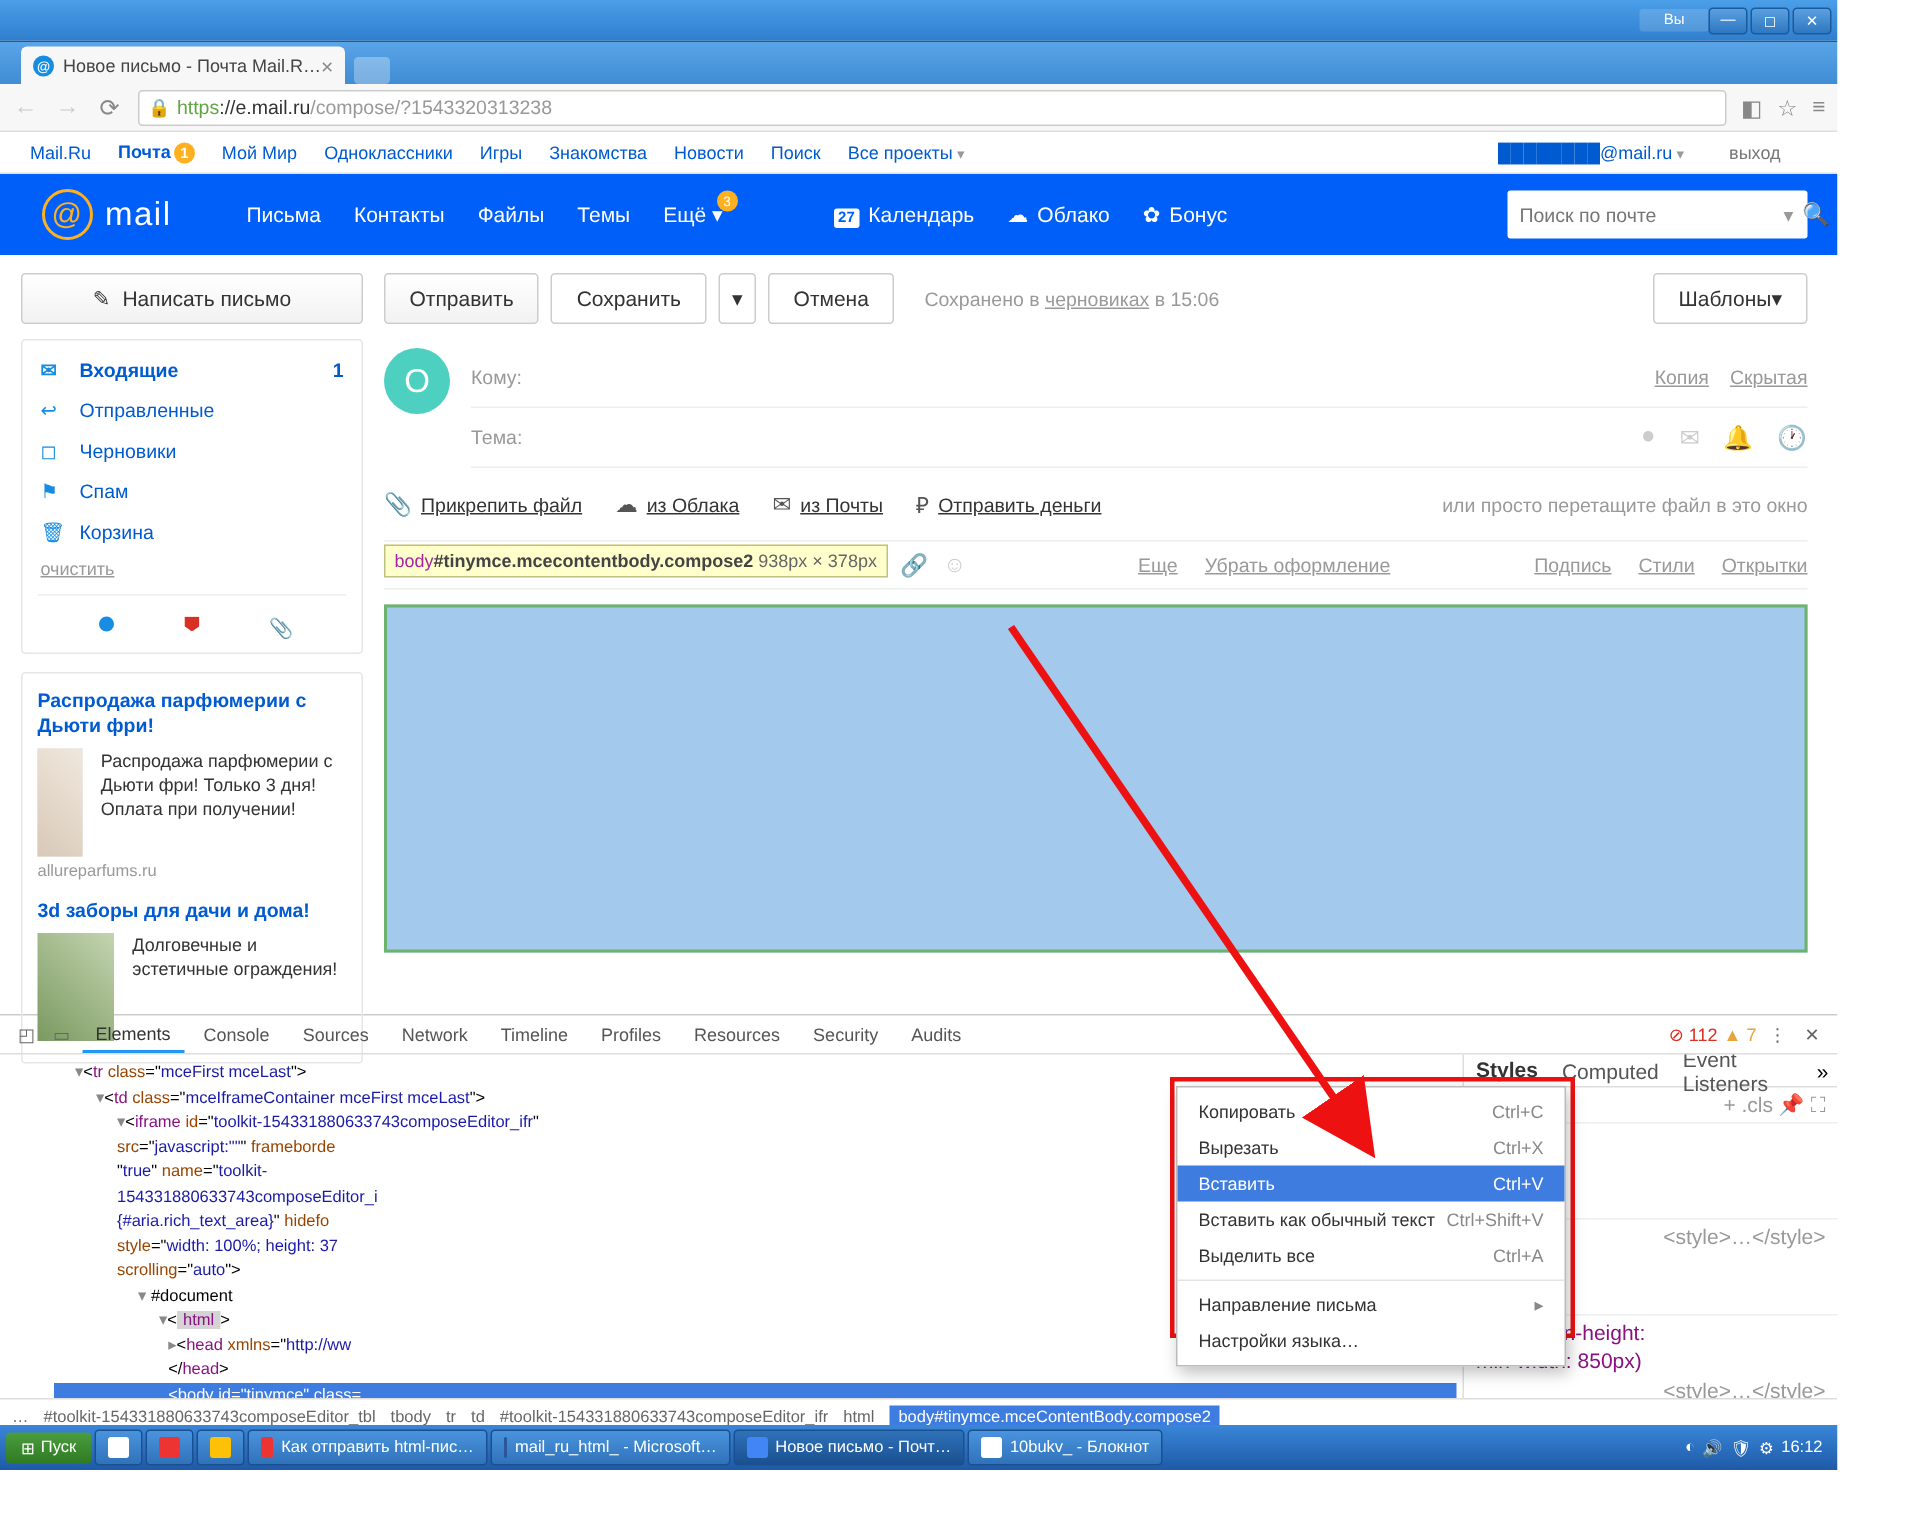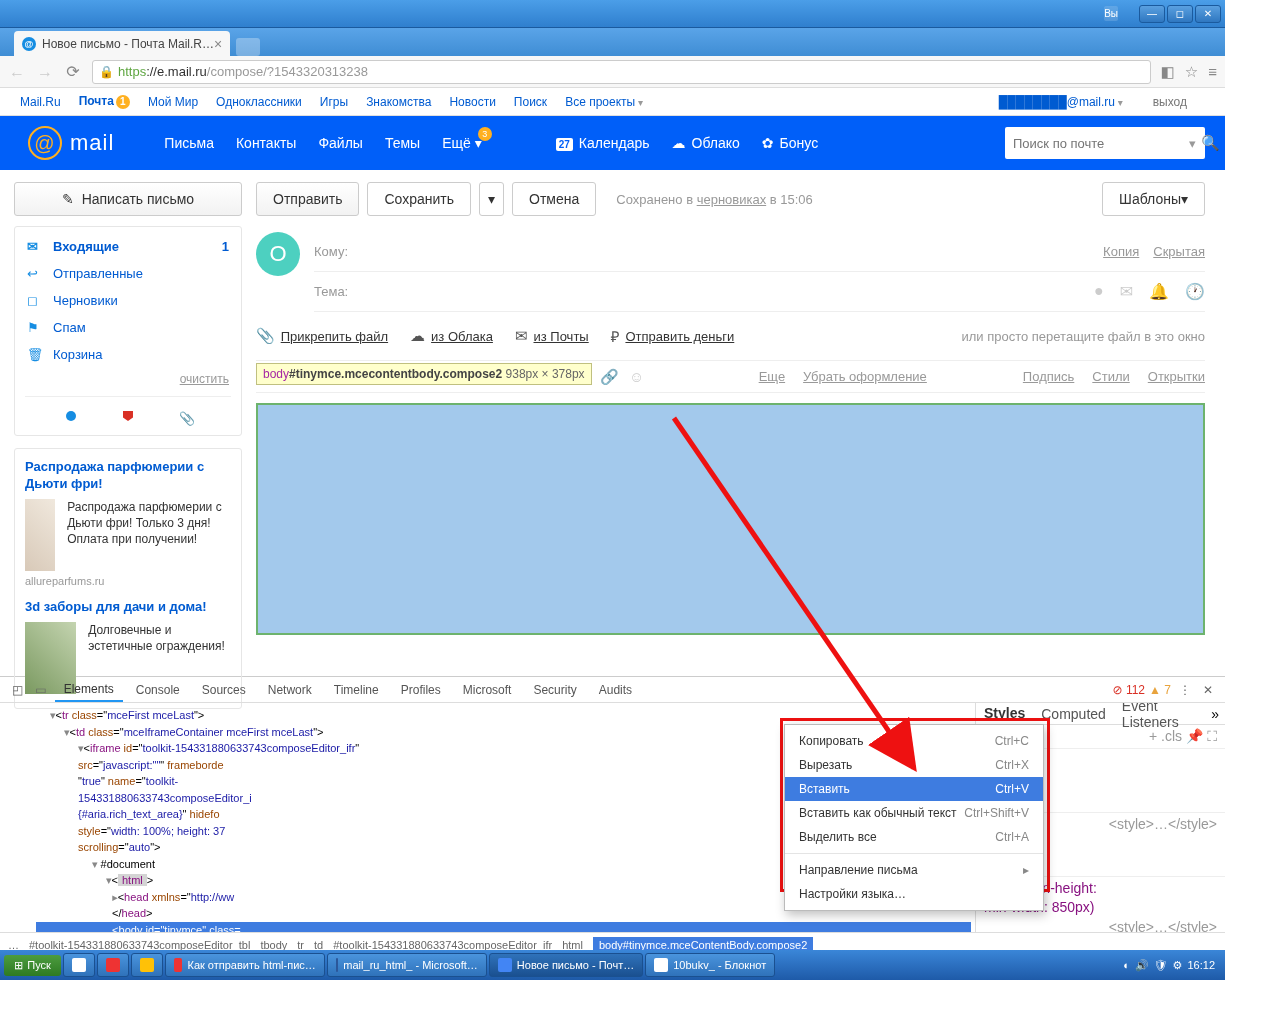--- a/index.html
+++ b/index.html
@@ -4,21 +4,21 @@
 <style>
 * { margin: 0; padding: 0; box-sizing: border-box; font-family: Arial, sans-serif; }
 body { font-size: 13px; background: #fff; overflow: hidden; width: 1225px; height: 980px; position: relative; }
 
 
 .titlebar { height: 28px; background: linear-gradient(#4b9ee8, #2f7fce); display: flex; align-items: center; padding: 0 4px; color: #fff; border-bottom: 1px solid #1a5a9e; }
 .titlebar .win-title { flex: 1; font-size: 12px; padding-left: 4px; }
 .titlebar .win-btns { display: flex; gap: 2px; }
 .titlebar .win-btn { width: 26px; height: 18px; background: linear-gradient(#5aa0e0,#2f77c0); border: 1px solid #1a5a9e; border-radius: 3px; display: flex; align-items: center; justify-content: center; font-size: 10px; color: #fff; }
 .titlebar .win-btn.close { background: linear-gradient(#5aa0e0,#2f77c0); }
-.titlebar .lang { font-size:10px; padding:2px 0; background: rgba(255,255,255,.15); border-radius:2px; margin-right:21px; }
+.titlebar .lang { font-size:10px; padding:2px 16px; background: rgba(255,255,255,.15); border-radius:2px; margin-right:0; }
 
 
 .chrome-tabs { height: 28px; background: linear-gradient(#5aa4e8, #3f8dd4); display: flex; align-items: flex-end; padding-left: 14px; }
 .chrome-tab { background: #f7f7f7; height: 25px; min-width: 190px; border-radius: 4px 4px 0 0; display: flex; align-items: center; padding: 0 8px; font-size: 12px; color: #444; position: relative; }
 .chrome-tab .favicon { width: 14px; height: 14px; margin-right: 6px; background: #168de2; border-radius: 50%; display:flex;align-items:center;justify-content:center;color:#fff;font-size:9px;font-weight:bold;}
 .chrome-tab .tab-x { margin-left: auto; color: #888; font-size: 14px; }
 .chrome-newtab { width:24px; height:18px; background: rgba(255,255,255,.3); margin-left:6px; border-radius:3px;}
 
 
 .addr-row { height: 32px; background: #f7f7f7; display: flex; align-items: center; padding: 0 8px; gap: 10px; border-bottom: 1px solid #ddd;}
@@ -55,21 +55,21 @@
 
 
 .main { display:flex; height: 506px; background:#fff; }
 .leftcol { width: 256px; padding: 12px 14px; }
 .compose-btn { border:1px solid #ccc; background:linear-gradient(#fff,#f2f2f2); height:34px; width:100%; border-radius:3px; display:flex;align-items:center;justify-content:center;gap:8px;font-size:14px;color:#333;}
 .folders { border:1px solid #e6e6e6; border-radius:3px; margin-top:10px; padding:6px 0;}
 .folders .frow{display:flex;align-items:center;padding:6px 12px;color:#005bd1;font-size:13px;}
 .folders .frow.bold{font-weight:bold;}
 .folders .frow .fico{width:18px;color:#168de2;margin-right:8px;font-size:13px;}
 .folders .frow .cnt{margin-left:auto;font-weight:bold;}
-.folders .clear{color:#999;text-align:right;padding:4px 12px;font-size:12px;text-decoration:underline;}
+.folders .clear{color:#999;text-align:left;padding:4px 12px;font-size:12px;text-decoration:underline;}
 .folders .divider{border-top:1px solid #eee;margin:6px 10px;}
 .folders .dotrow{display:flex;justify-content:space-around;padding:8px 28px;}
 .folders .dotrow span{width:10px;height:10px;display:block;}
 .ads{border:1px solid #e6e6e6;border-radius:3px;margin-top:12px;padding:10px;font-size:13px;}
 .ads .atitle{color:#005bd1;font-weight:bold;line-height:1.3;margin-bottom:6px;}
 .ads .ad{display:flex;gap:12px;margin-bottom:4px;}
 .ads .aimg{width:80px;height:72px;background:#ddd linear-gradient(45deg,#d8c9b8,#f0e8dd);}
 .ads .atxt{font-size:12px;color:#333;line-height:1.35;}
 .ads .asrc{color:#999;font-size:11px;}
 
@@ -359,21 +359,21 @@
 <div class="devtools">
   <div class="dt-tabs">
     <span class="dtico">◰</span>
     <span class="dtico">▭</span>
     <span class="dtt active">Elements</span>
     <span class="dtt">Console</span>
     <span class="dtt">Sources</span>
     <span class="dtt">Network</span>
     <span class="dtt">Timeline</span>
     <span class="dtt">Profiles</span>
-    <span class="dtt">Microsoft</span>
+    <span class="dtt">Resources</span>
     <span class="dtt">Security</span>
     <span class="dtt">Audits</span>
     <span class="spc"></span>
     <span class="err">⊘ <span>112</span></span>
     <span class="warn">▲ <span>7</span></span>
     <span class="dtico">⋮</span>
     <span class="dtico">✕</span>
   </div>
   <div class="dt-body">
     <div class="dt-elements">

